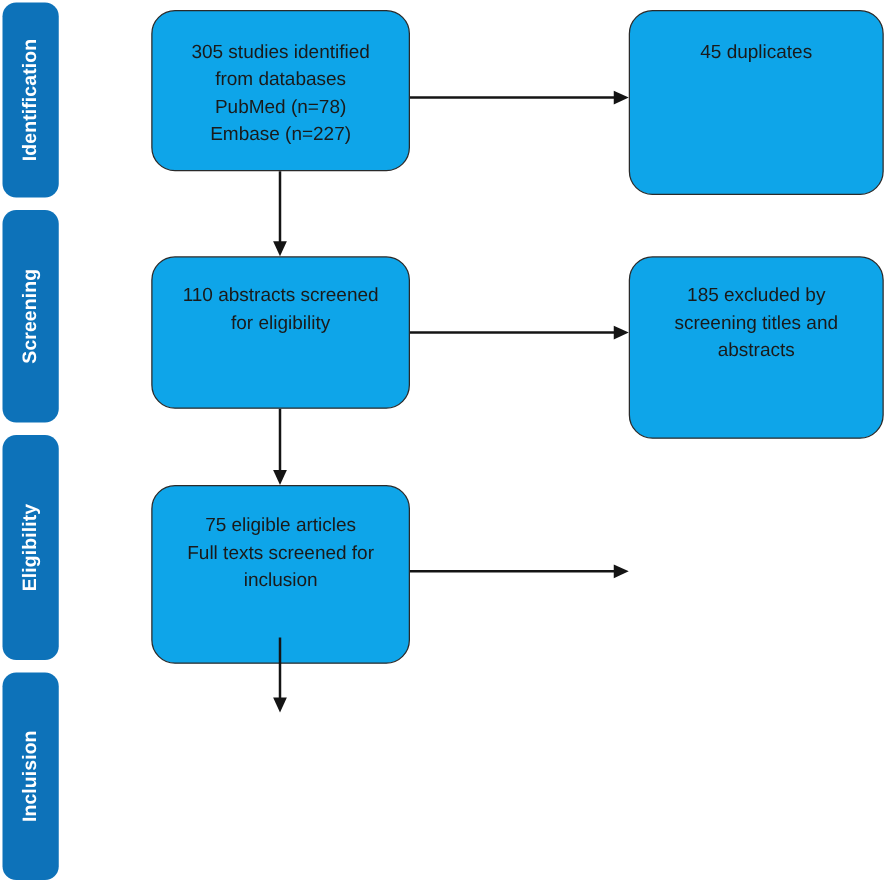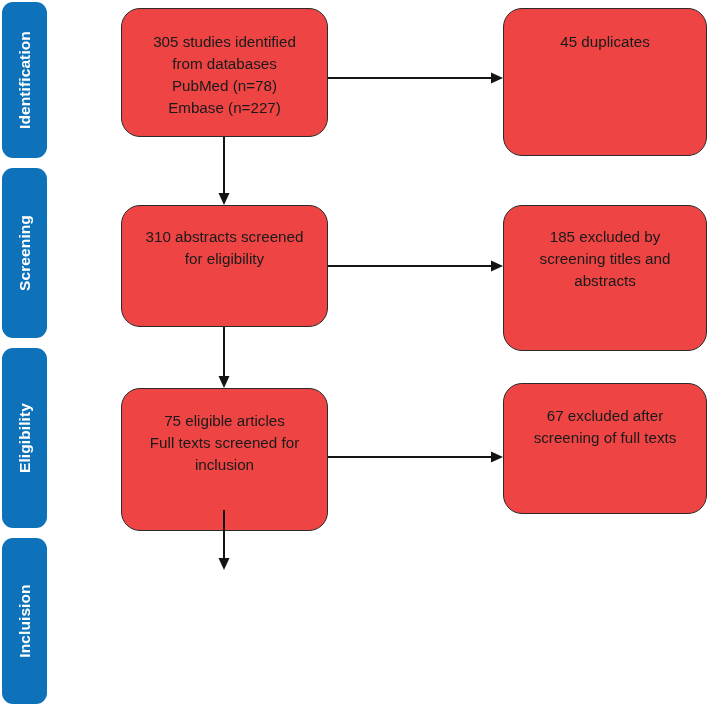--- a/index.html
+++ b/index.html
@@ -36,21 +36,21 @@
     letter-spacing: 0.1px;
     font-family: "Liberation Sans", sans-serif;
   }
 
   
   .flow-box {
     position: absolute;
     box-sizing: border-box;
     border: 1.4px solid #2a2a2a;
     border-radius: 19px;
-    background: #ef4444;
+    background: #0ea5e9;
   }
   .flow-box .box-text {
     position: absolute;
     left: 0;
     right: 0;
     text-align: center;
     color: #1a1a1a;
     font-size: 15.2px;
     line-height: 1.45;
     font-family: "Liberation Sans", sans-serif;
@@ -96,40 +96,36 @@
 from databases
 PubMed (n=78)
 Embase (n=227)</div>
   </div>
 
   <div class="flow-box" style="left:503px;top:8px;width:204px;height:148px;">
     <div class="box-text" style="top:22px;">45 duplicates</div>
   </div>
 
   <div class="flow-box" style="left:121px;top:205px;width:207px;height:122px;">
-    <div class="box-text" style="top:20px;">310 abstracts screened
+    <div class="box-text" style="top:20px;">110 abstracts screened
 for eligibility</div>
   </div>
 
   <div class="flow-box" style="left:503px;top:205px;width:204px;height:146px;">
     <div class="box-text" style="top:20px;">185 excluded by
 screening titles and
 abstracts</div>
   </div>
 
   <div class="flow-box" style="left:121px;top:388px;width:207px;height:143px;">
     <div class="box-text" style="top:21px;">75 eligible articles
 Full texts screened for
 inclusion</div>
   </div>
 
-  <div class="flow-box" style="left:503px;top:383px;width:204px;height:131px;">
-    <div class="box-text" style="top:21px;">67 excluded after
-screening of full texts</div>
-  </div>
 
 
   <svg class="connector" style="left:0;top:0;" width="709" height="706">
 
     <g>
       <line x1="328" y1="78" x2="494" y2="78"></line>
       <polygon points="503,78 491,72.5 491,83.5"></polygon>
     </g>
 
     <g>

